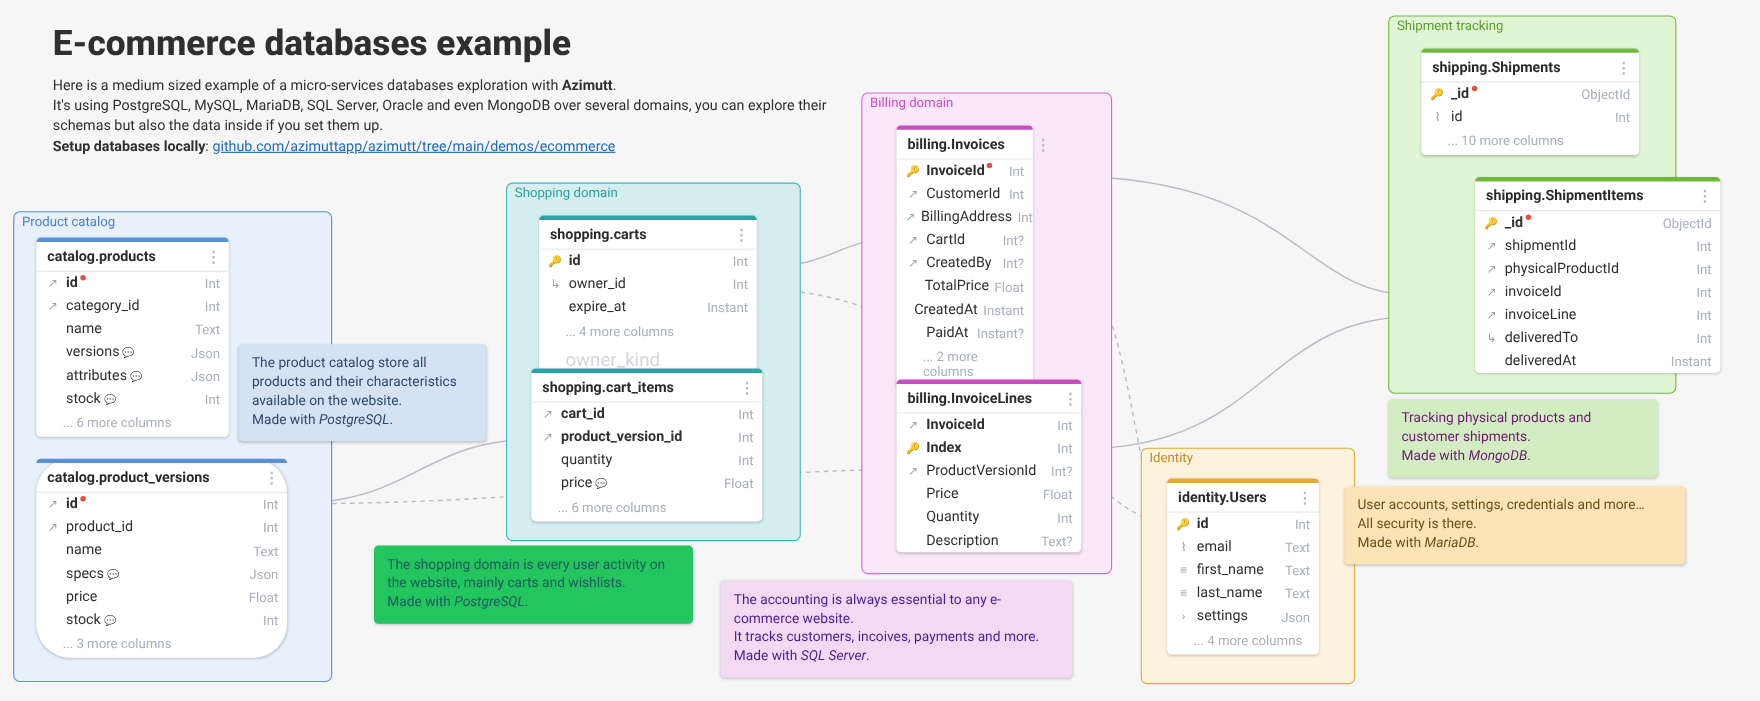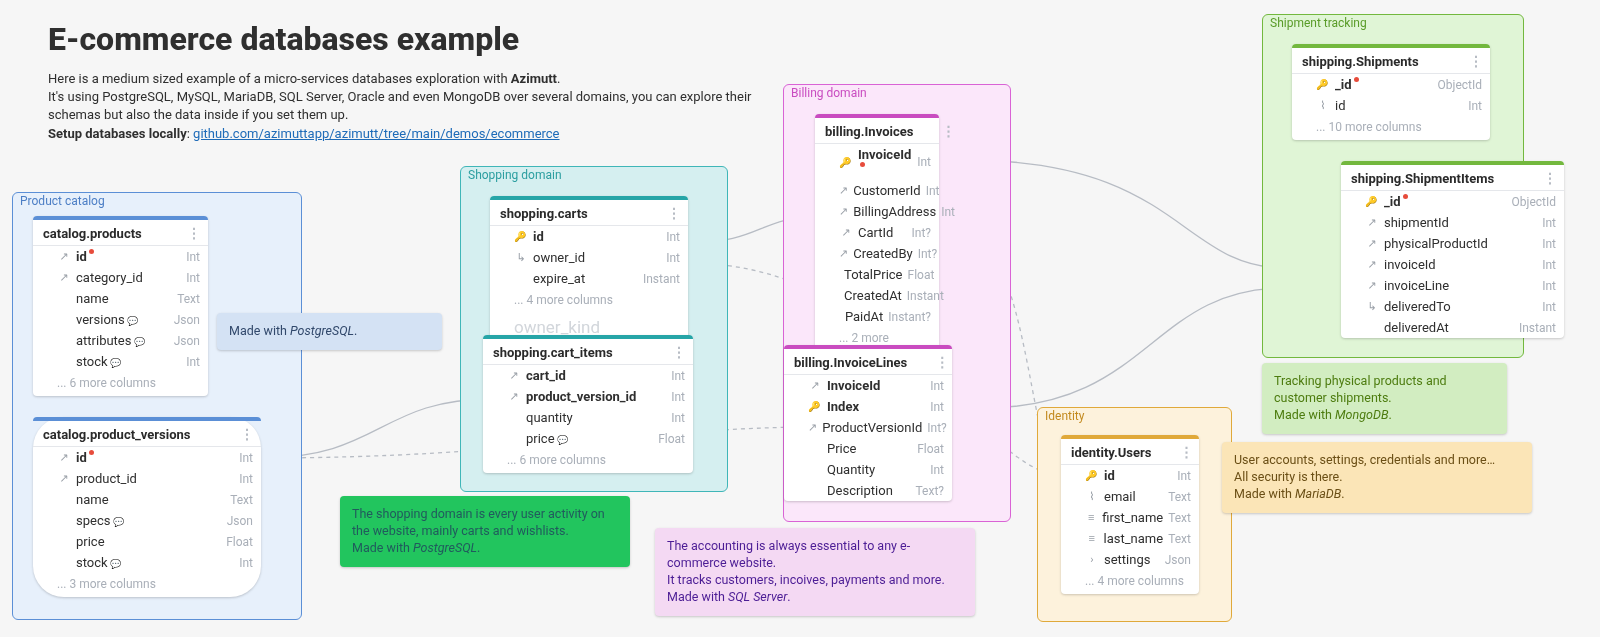--- a/index.html
+++ b/index.html
@@ -36,37 +36,37 @@
   .tbl{position:absolute;background:var(--card-bg);border-radius:4px;box-shadow:var(--shadow);font-size:13px;}
   .tbl .bar{height:4px;border-radius:4px 4px 0 0;}
   .t-blue .bar, .t-blue .pk{color:#4c7ec5;}  .t-blue .bar{background:#5b8fd6;}
   .t-teal .bar, .t-teal .pk{color:#1f8f91;}  .t-teal .bar{background:#26a5a7;}
   .t-pink .bar, .t-pink .pk{color:#b93eb0;}  .t-pink .bar{background:#c94cc0;}
   .t-orange .bar,.t-orange .pk{color:#b57c16;} .t-orange .bar{background:#e0a93a;}
   .t-green .bar,.t-green .pk{color:#4a8c1f;}  .t-green .bar{background:#73b83e;}
 
   .tbl .head{display:flex;align-items:center;justify-content:space-between;padding:5px 8px 4px 10px;font-weight:700;color:#2a2a2a;border-bottom:1px solid var(--card-border);gap:28px;}
   .tbl .head .dots{color:#b7bcc4;font-size:14px;letter-spacing:-1px;cursor:pointer;}
-  .tbl .row{display:flex;align-items:center;gap:5px;padding:3px 8px 3px 24px;}
+  .tbl .row{display:flex;align-items:center;gap:5px;padding:3px 8px 3px 8px;}
   .tbl .row .ic{width:14px;text-align:center;color:#9aa0a8;font-size:11px;}
   .tbl .row .nm{flex:1;}
   .tbl .row .ty{color:#a9afb8;font-size:12px;}
   .tbl .row.bold .nm{font-weight:700;}
   .tbl .more{padding:4px 10px 6px 24px;color:#a9afb8;font-size:12px;}
   .dotred{display:inline-block;width:5px;height:5px;border-radius:50%;background:#e74c3c;vertical-align:top;margin-left:2px;}
   .bubble{display:inline-block;font-size:9px;color:#bfc5cd;margin-left:3px;}
 
   
   .note{position:absolute;border-radius:4px;padding:10px 12px;font-size:12.5px;line-height:1.35;box-shadow:var(--shadow);}
   .note i{font-style:italic;}
   .n-blue  {background:#d4e2f4;color:#31486b;}
   .n-teal  {background:#22c55e;color:#215b5d;}
   .n-pink  {background:#f4d9f3;color:#4c1d95;}
   .n-orange{background:#fbe5b7;color:#6b4f16;}
-  .n-green {background:#d2edc1;color:#4d7c0f;}
+  .n-green {background:#d2edc1;color:#701a75;}
 
   svg.wires{position:absolute;inset:0;width:1600px;height:637px;pointer-events:none;}
   svg.wires path{fill:none;stroke:#b7bcc4;stroke-width:1.3;}
   svg.wires path.dash{stroke-dasharray:4 4;}
 
   
   .i-key::before{content:"\1F511";font-size:10px;}
   .i-fk::before {content:"\2197";}
   .i-in::before {content:"\21B3";}
   .i-wifi::before{content:"\2307";}
@@ -188,20 +188,21 @@
         </div>
         <div class="row">
           <span class="ic "></span>
           <span class="nm">stock<span class="bubble">💬</span></span>
           <span class="ty">Int</span>
         </div>
       </div>
   <div class="more">... 3 more columns</div>
 </div>
 <div class="note n-blue" style="left:217px;top:313px;width:225px;">
+      <div>The product catalog store all products and their characteristics available on the website.</div>
       <div>Made with <i>PostgreSQL</i>.</div>
     </div>
 
 <div class="domain d-teal" style="left:460px;top:166px;width:268px;height:326px;">
   <div class="domain-title">Shopping domain</div>
 </div>
 <div class="tbl t-teal" style="left:490px;top:196px;width:198px;">
   <div class="bar"></div>
   <div class="head">
         <span>shopping.carts</span>
@@ -308,21 +309,21 @@
           <span class="ty">Instant</span>
         </div>
         <div class="row">
           <span class="ic "></span>
           <span class="nm">PaidAt</span>
           <span class="ty">Instant?</span>
         </div>
       </div>
   <div class="more">... 2 more columns</div>
 </div>
-<div class="tbl t-pink" style="left:784px;top:345px;width:168px;">
+<div class="tbl t-pink" style="left:815px;top:345px;width:168px;">
   <div class="bar"></div>
   <div class="head">
         <span>billing.InvoiceLines</span>
         <span class="dots">⋮</span>
       </div>
   <div>
         <div class="row bold">
           <span class="ic i-fk"></span>
           <span class="nm">InvoiceId</span>
           <span class="ty">Int</span>

